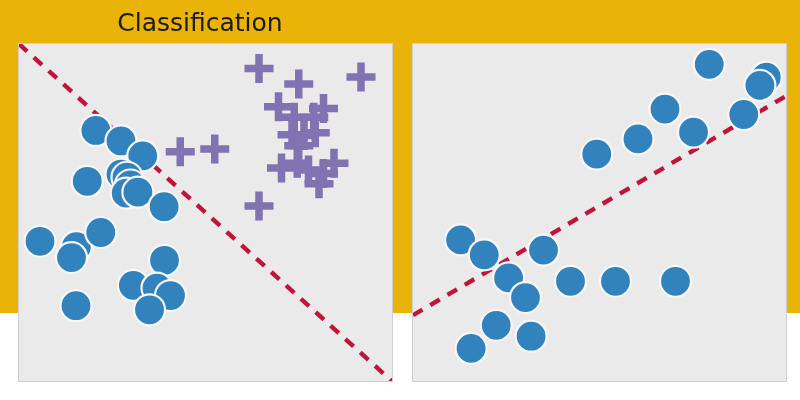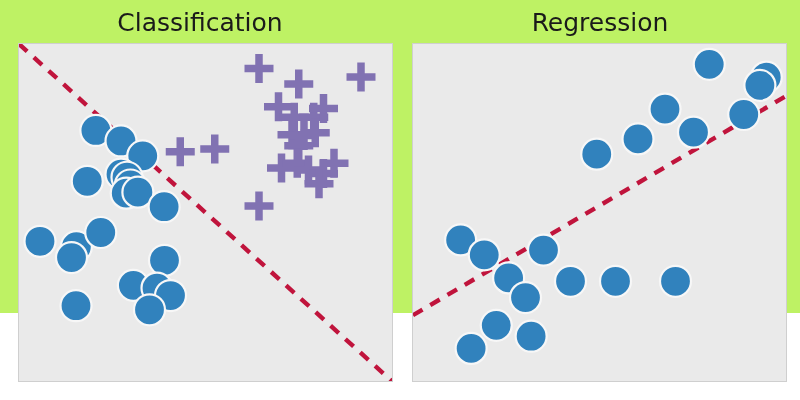--- a/index.html
+++ b/index.html
@@ -12,21 +12,21 @@
     width: 800px;
     height: 400px;
     font-family: "DejaVu Sans", "Liberation Sans", sans-serif;
     overflow: hidden;
     position: relative;
   }
   #figure {
     position: relative;
     width: 800px;
     height: 313px;
-    background: #bef264;
+    background: #eab308;
   }
   .panel {
     position: absolute;
   }
   .panel-title {
     position: absolute;
     width: 100%;
     text-align: center;
     font-size: 25px;
     line-height: 30px;
@@ -122,21 +122,20 @@
             <path d="M 290.00 129.50 L 319.00 129.50 M 304.50 115.00 L 304.50 144.00" style="stroke: rgb(129, 114, 178);"></path>
             <path d="M 300.50 119.33 L 329.50 119.33 M 315.00 104.83 L 315.00 133.83" style="stroke: rgb(129, 114, 178);"></path>
             <path d="M 285.50 139.67 L 314.50 139.67 M 300.00 125.17 L 300.00 154.17" style="stroke: rgb(129, 114, 178);"></path>
             <path d="M 225.50 162.04 L 254.50 162.04 M 240.00 147.54 L 240.00 176.54" style="stroke: rgb(129, 114, 178);"></path>
           </g>
       </svg>
     </div>
   </div>
 
   <div class="panel" style="left:400px; top:0px; width:400px; height:400px;">
-    <div class="panel-title" style="left: 0px; top: 8px; color: rgb(26, 26, 26);">Regression</div>
 
     <div class="axes" style="left: 12px; top: 43px; width: 375px; height: 339px; background: rgb(234, 234, 234); border-color: rgb(207, 207, 207);">
         <svg width="375" height="339" viewBox="0 0 375 339">
           <g>
             <line class="trend-line" x1="0" y1="271.2" x2="375" y2="50.85" style="stroke: rgb(192, 20, 60);"></line>
           </g>
           <g class="markers-reg">
             <circle class="marker-circle" cx="296.25" cy="20.34" r="15.5" style="fill: rgb(49, 130, 189); stroke: rgb(247, 247, 247);"></circle>
             <circle class="marker-circle" cx="353.25" cy="33.22" r="15.5" style="fill: rgb(49, 130, 189); stroke: rgb(247, 247, 247);"></circle>
             <circle class="marker-circle" cx="346.88" cy="41.36" r="15.5" style="fill: rgb(49, 130, 189); stroke: rgb(247, 247, 247);"></circle>

